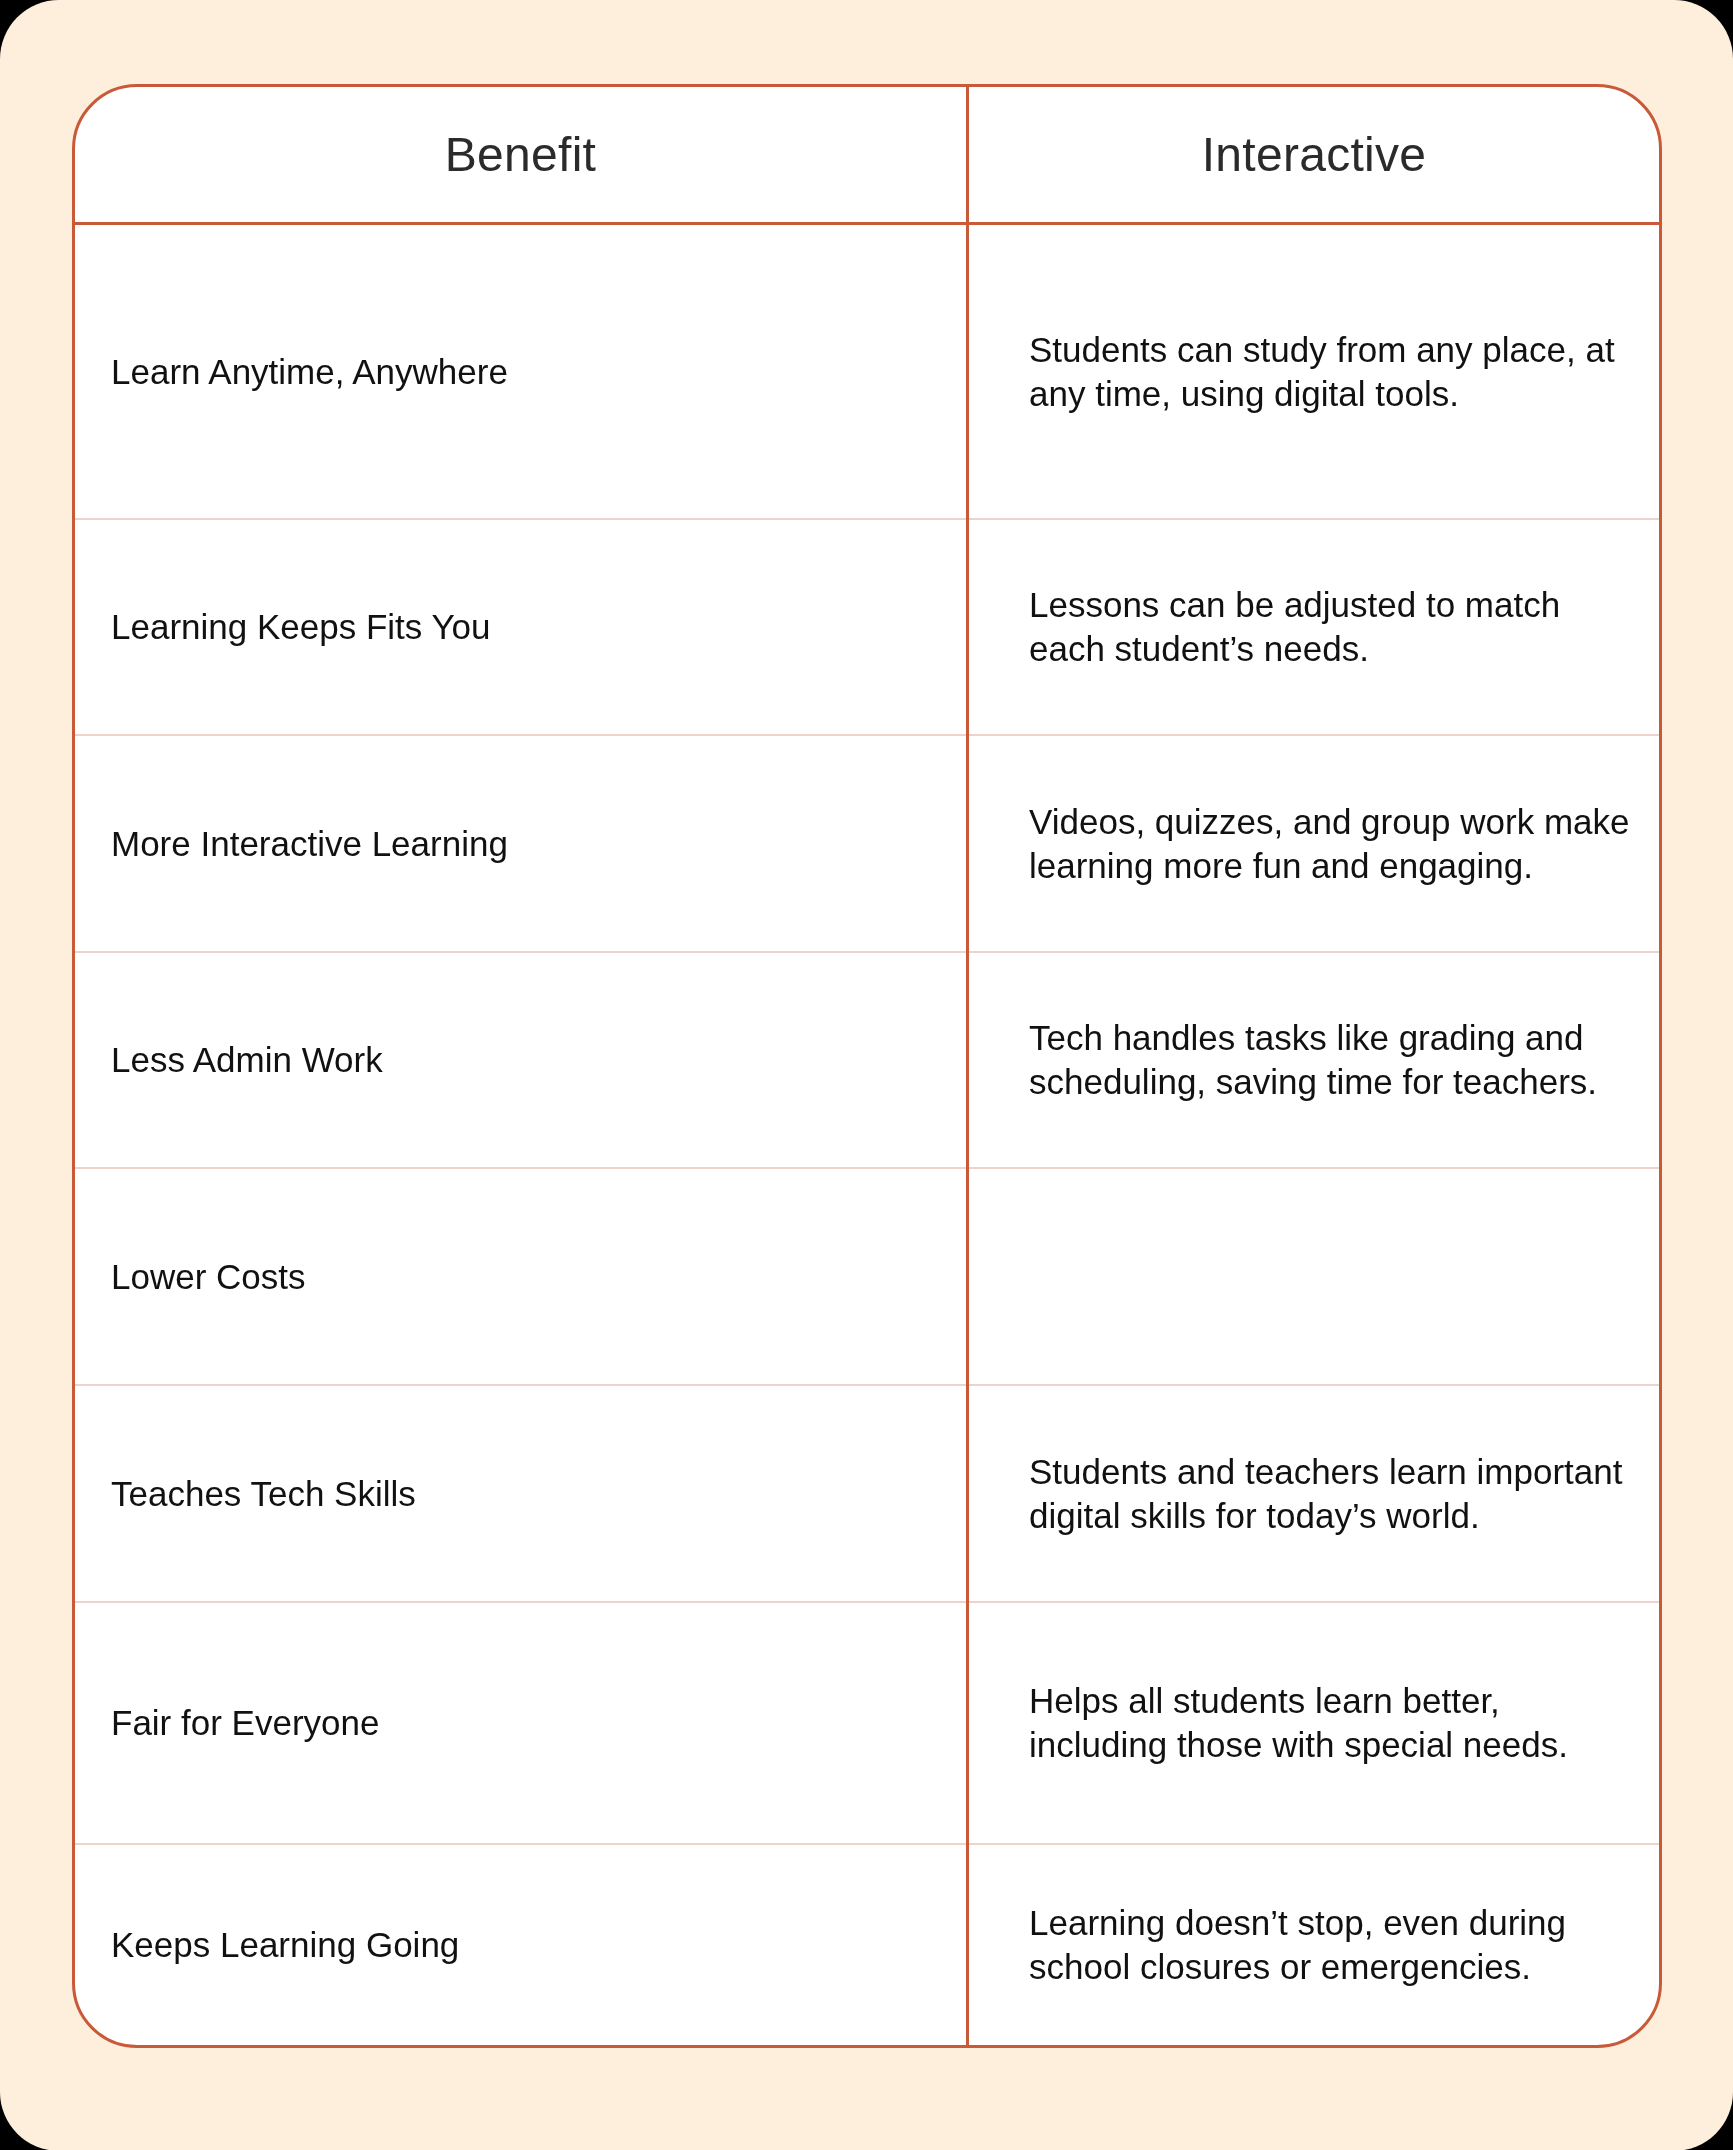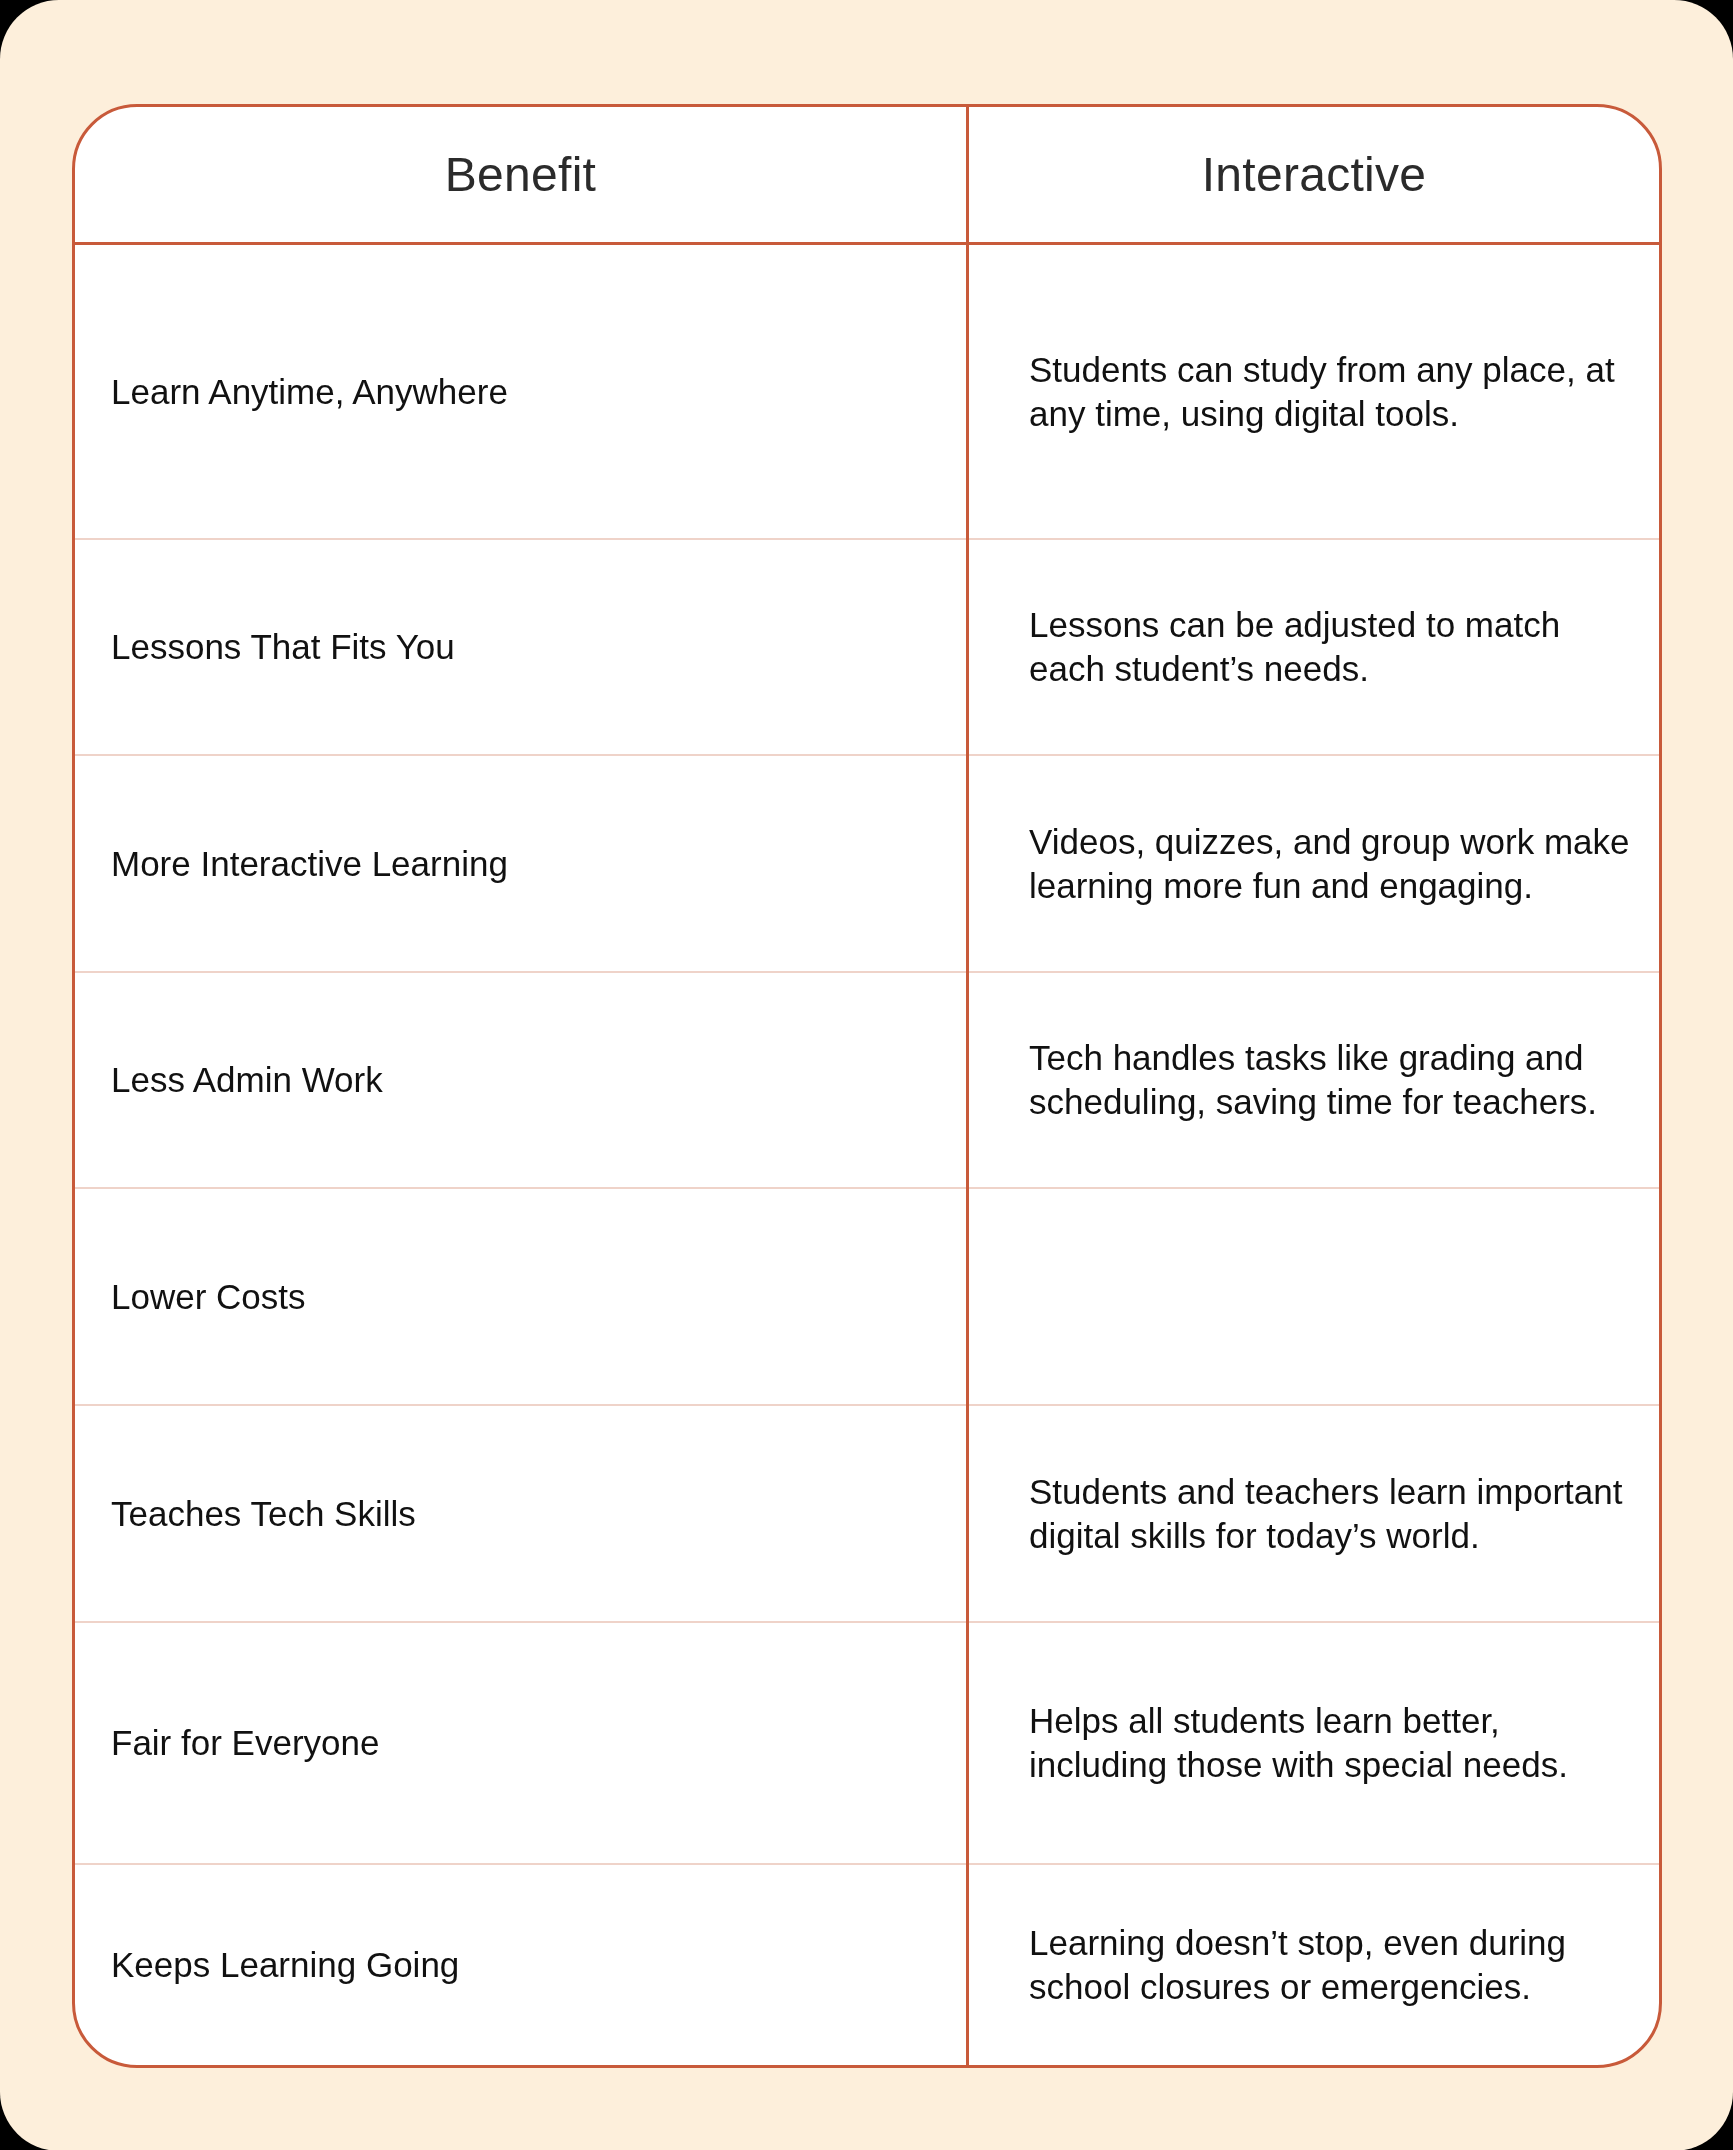--- a/index.html
+++ b/index.html
@@ -17,21 +17,21 @@
       position: absolute;
       left: 0; top: 0;
       width: 1733px;
       height: 2151px;
       background: #FDEFDB;
       border-radius: 59px;
     }
     .table {
       position: absolute;
       left: 72px;
-      top: 104px;
+      top: 84px;
       width: 1590px;
       height: 1964px;
       box-sizing: border-box;
       border: 3.3px solid #C85A3A;
       border-radius: 65px;
       background: #FFFFFF;
       overflow: hidden;
     }
     .col-divider {
       position: absolute;
@@ -110,21 +110,21 @@
       <div class="header-cell benefit">Benefit</div>
       <div class="header-cell description">Interactive</div>
     </div>
 
     <div class="row divided" style="top:139px;height:294px;">
       <div class="cell benefit">Learn Anytime, Anywhere</div>
       <div class="cell description">Students can study from any place, at any time, using digital tools.</div>
     </div>
 
     <div class="row divided" style="top:432px;height:217px;">
-      <div class="cell benefit">Lessons That Fits You</div>
+      <div class="cell benefit">Learning Keeps Fits You</div>
       <div class="cell description">Lessons can be adjusted to match each student’s needs.</div>
     </div>
 
     <div class="row divided" style="top:649px;height:217px;">
       <div class="cell benefit">More Interactive Learning</div>
       <div class="cell description">Videos, quizzes, and group work make learning more fun and engaging.</div>
     </div>
 
     <div class="row divided" style="top:866px;height:216px;">
       <div class="cell benefit">Less Admin Work</div>

